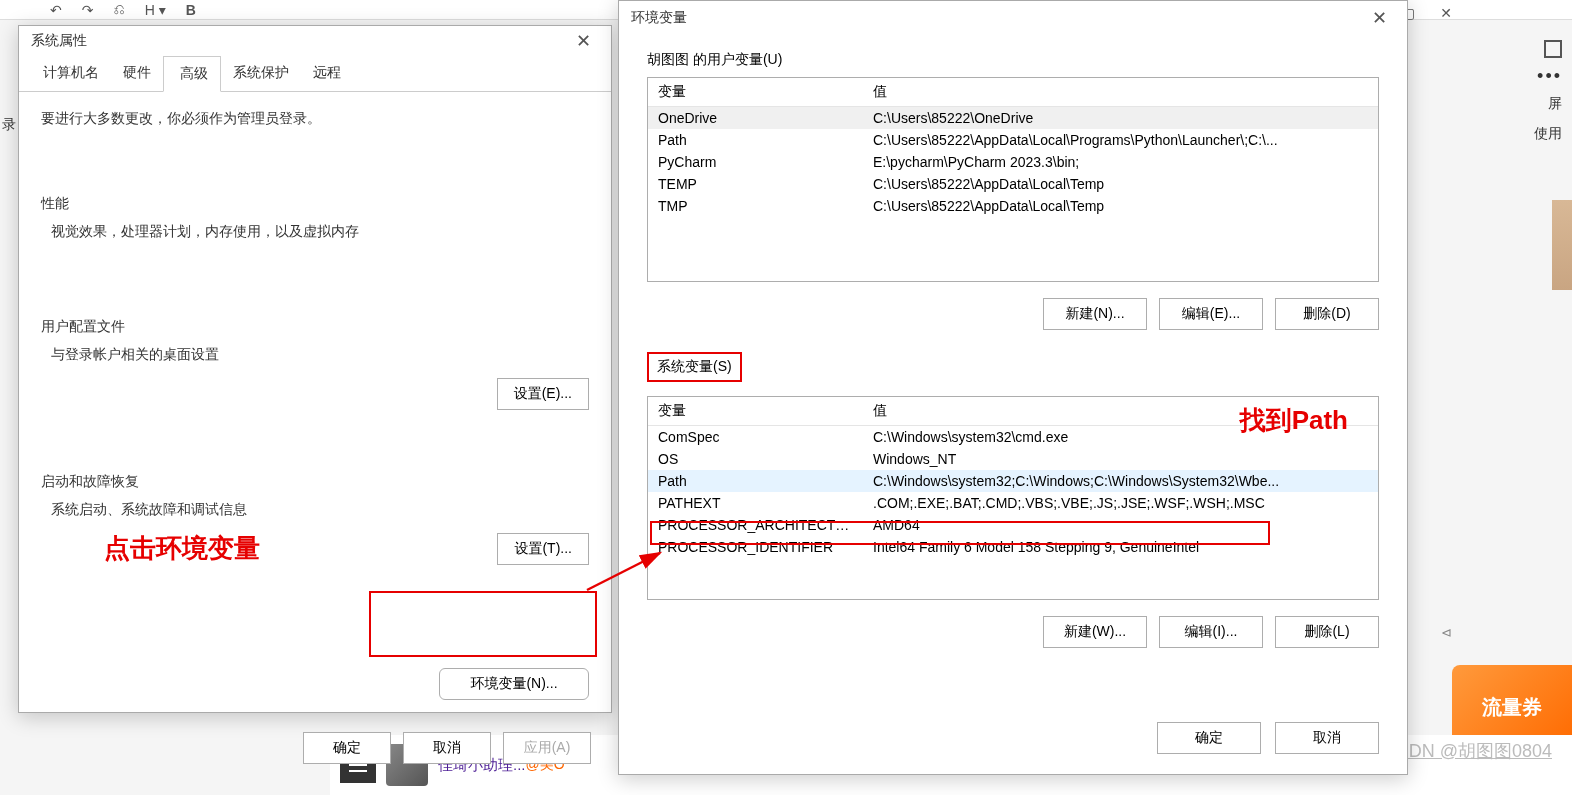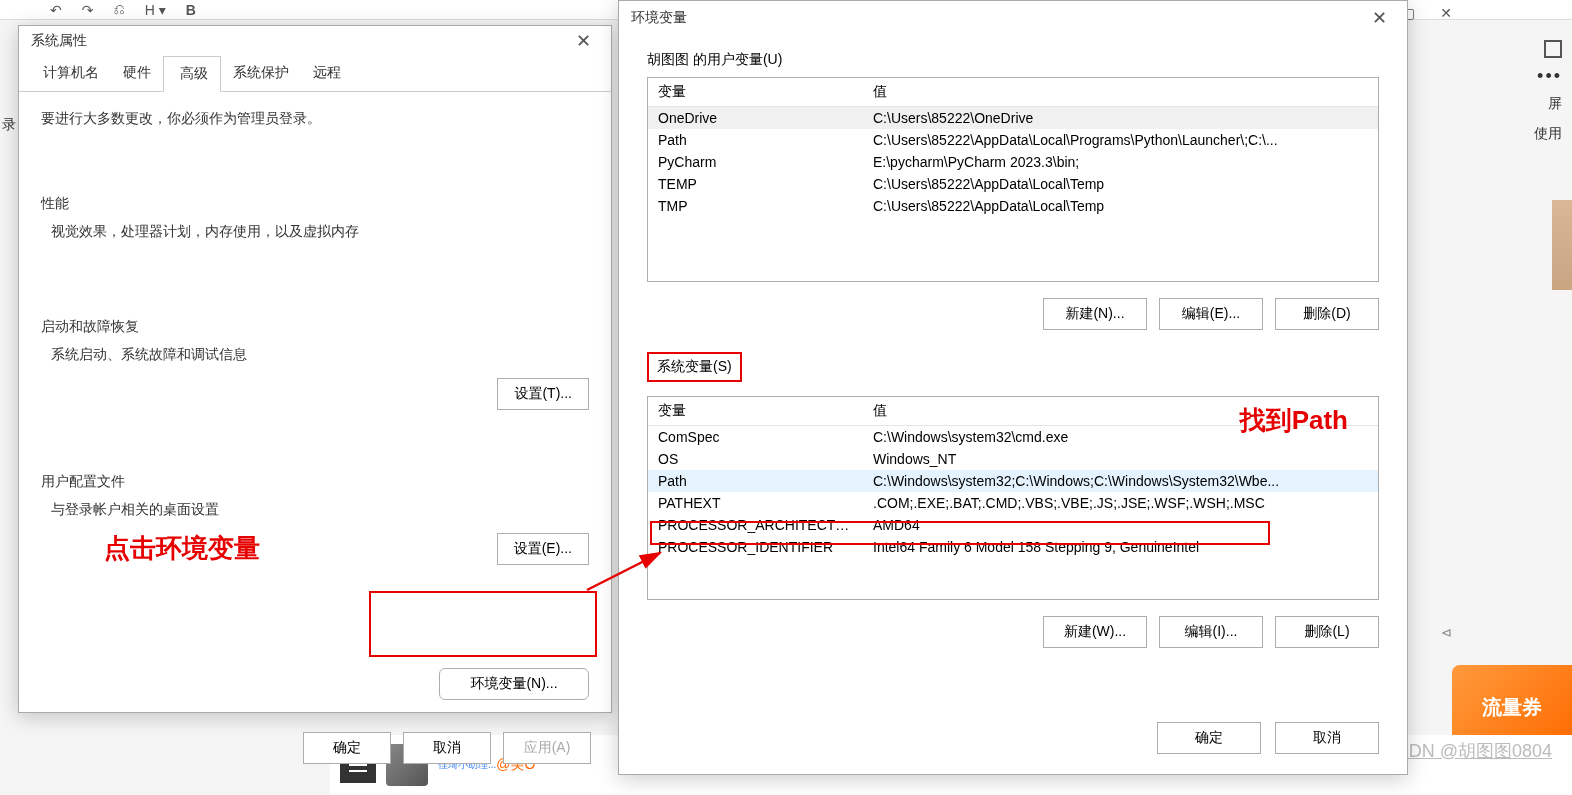--- a/index.html
+++ b/index.html
@@ -9,21 +9,21 @@
 .bg-right-icons { position: absolute; top: 5px; right: 120px; display: flex; gap: 25px; color: #555; font-size: 14px; }
 .bg-right-text { position: absolute; top: 40px; right: 10px; display: flex; flex-direction: column; gap: 8px; align-items: flex-end; color: #333; font-size: 14px; }
 .bg-right-text .dots { font-size: 18px; color: #333; letter-spacing: 2px; }
 .bg-right-text .expand-icon { width: 18px; height: 18px; border: 2px solid #555; }
 .bg-left-text { position: absolute; top: 116px; left: 2px; font-size: 14px; color: #333; }
 
 .bg-bottom { position: absolute; bottom: 0; left: 330px; right: 0; height: 60px; background: #fff; display: flex; align-items: center; padding: 0 10px; }
 .bg-bottom .menu { width: 36px; height: 36px; background: #333; display: flex; flex-direction: column; justify-content: center; align-items: center; gap: 4px; margin-right: 10px; }
 .bg-bottom .menu span { width: 18px; height: 2px; background: #fff; }
 .bg-bottom .avatar { width: 42px; height: 42px; background: linear-gradient(135deg, #888, #555); border-radius: 4px; margin-right: 10px; }
-.bg-bottom .name { font-size: 10px; color: #3b82f6; }
+.bg-bottom .name { font-size: 15px; color: #4c1d95; }
 .bg-bottom .at { color: #f60; font-size: 14px; }
 
 .watermark { position: absolute; bottom: 32px; right: 20px; font-size: 18px; color: #bbb; text-decoration: underline; }
 .banner-right { position: absolute; bottom: 45px; right: 0; width: 120px; height: 85px; background: linear-gradient(135deg, #ff9a3c, #ff6a00); border-radius: 8px 0 0 8px; display: flex; align-items: center; justify-content: center; color: #fff; font-size: 20px; font-weight: bold; writing-mode: horizontal-tb; margin-left: 19px; }
 .bg-right-strip { position: absolute; top: 200px; right: 0; width: 20px; height: 90px; background: linear-gradient(180deg, #d8b896, #c9a582); }
 .bg-right-snippet { position: absolute; top: 625px; right: 120px; font-size: 13px; color: #888; }
 
 
 .dlg-sysprops { position: absolute; left: 18px; top: 25px; width: 594px; height: 688px; background: #fff; border: 1px solid #aaa; box-shadow: 0 4px 20px rgba(0,0,0,0.2); display: flex; flex-direction: column; }
 .dlg-titlebar { height: 34px; display: flex; align-items: center; justify-content: space-between; padding: 0 12px; font-size: 14px; color: #333; }
@@ -118,32 +118,32 @@
   </div>
   <div class="dlg-body">
     <div class="hint">要进行大多数更改，你必须作为管理员登录。</div>
 
     <div class="fieldset">
       <div class="legend">性能</div>
       <div class="desc">视觉效果，处理器计划，内存使用，以及虚拟内存</div>
     </div>
 
     <div class="fieldset">
+      <div class="legend">用户配置文件</div>
+      <div class="desc">与登录帐户相关的桌面设置</div>
+      <div class="btn-row">
+          <button class="btn">设置(E)...</button>
+        </div>
+    </div>
+
+    <div class="fieldset">
       <div class="legend">启动和故障恢复</div>
       <div class="desc">系统启动、系统故障和调试信息</div>
       <div class="btn-row">
           <button class="btn">设置(T)...</button>
-        </div>
-    </div>
-
-    <div class="fieldset">
-      <div class="legend">用户配置文件</div>
-      <div class="desc">与登录帐户相关的桌面设置</div>
-      <div class="btn-row">
-          <button class="btn">设置(E)...</button>
         </div>
     </div>
 
     <div class="annot-red" style="left:85px; top:505px;">点击环境变量</div>
 
     <div class="envbtn-row" style="margin-top:40px;">
       <button class="btn" style="min-width:150px;border-radius:6px;">环境变量(N)...</button>
     </div>
     <div class="red-box" style="left:350px; top:565px; width:228px; height:66px;"></div>
   </div>

